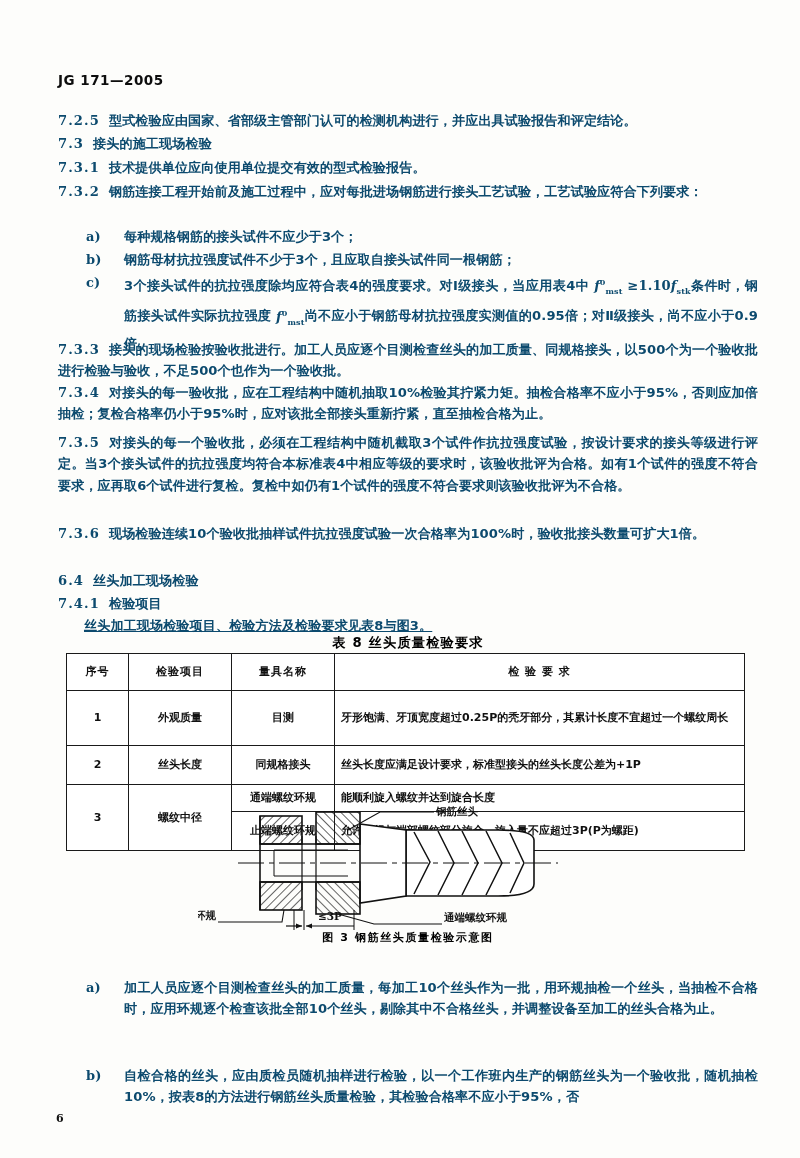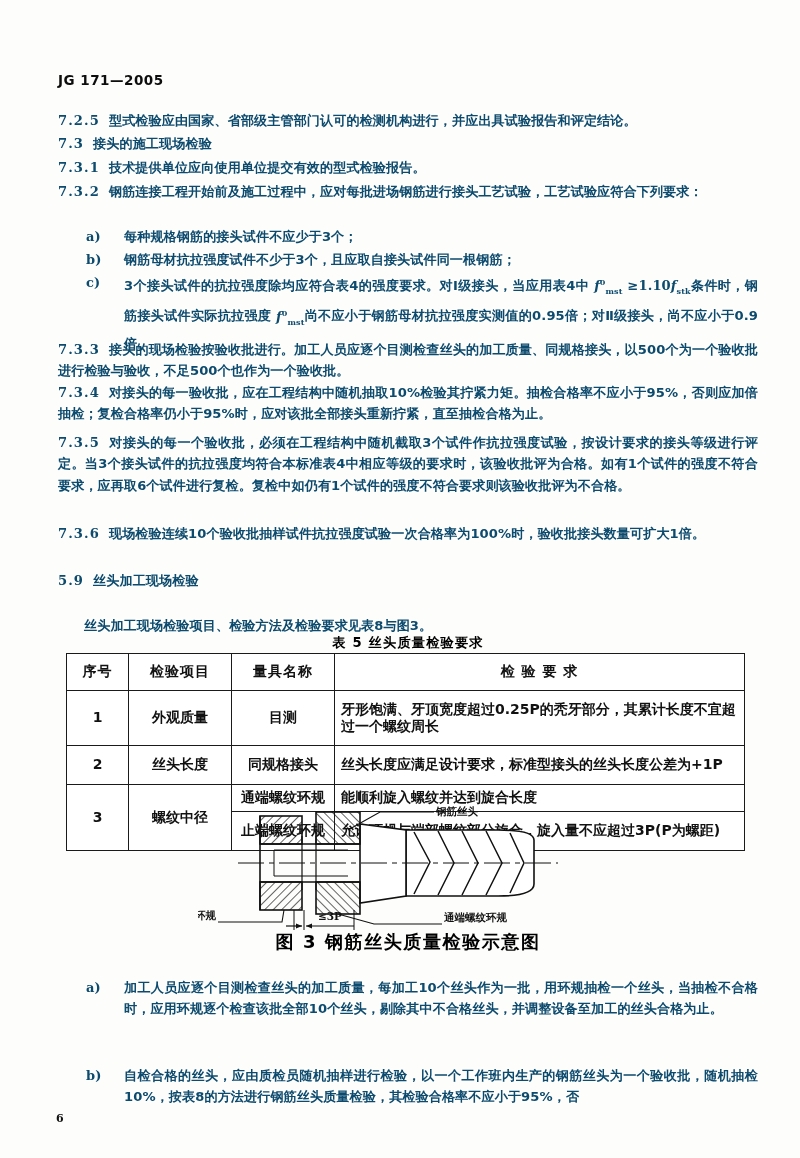--- a/index.html
+++ b/index.html
@@ -60,20 +60,21 @@
     font-family: "DejaVu Serif", "Liberation Serif", serif;
     font-weight: bold;
     letter-spacing: 1.1px;
     margin-right: 9px;
   }
   .heading {
     font-weight: bold;
   }
   .indent-first {
     text-indent: 26px;
+    text-decoration: underline;
   }
 
   
   .list-item {
     position: absolute;
     display: flex;
     width: 672px;
     left: 28px;
   }
   .list-marker {
@@ -108,21 +109,21 @@
   table.spec {
     position: absolute;
     border-collapse: collapse;
     width: 678px;
     left: 8px;
     table-layout: fixed;
     background: #fff;
   }
   table.spec td {
     border: 1px solid #1a1a1a;
-    font-size: 14px;
+    font-size: 11px;
     line-height: 17.5px;
     font-weight: 600;
     color: #111;
     padding: 4px 6px;
     vertical-align: middle;
   }
   td.th {
     text-align: center;
     height: 28px;
     letter-spacing: 1px;
@@ -139,21 +140,21 @@
   .figure-wrap {
     position: absolute;
     left: 0;
     width: 700px;
     text-align: center;
   }
   .fig-caption {
     position: absolute;
     width: 700px;
     text-align: center;
-    font-size: 18px;
+    font-size: 11px;
     font-weight: bold;
     letter-spacing: 1.6px;
   }
 
   
   .page-number {
     position: absolute;
     left: 56px;
     top: 1112px;
     font-family: "DejaVu Serif", "Liberation Serif", serif;
@@ -213,27 +214,30 @@
 
     <div class="clause body-text" style="top:432px;">
       <span class="clause-no">7.3.5</span><span>对接头的每一个验收批，必须在工程结构中随机截取3个试件作抗拉强度试验，按设计要求的接头等级进行评定。当3个接头试件的抗拉强度均符合本标准表4中相应等级的要求时，该验收批评为合格。如有1个试件的强度不符合要求，应再取6个试件进行复检。复检中如仍有1个试件的强度不符合要求则该验收批评为不合格。</span>
     </div>
 
     <div class="clause body-text" style="top:523px;">
       <span class="clause-no">7.3.6</span><span>现场检验连续10个验收批抽样试件抗拉强度试验一次合格率为100%时，验收批接头数量可扩大1倍。</span>
     </div>
 
     <div class="clause body-text heading" style="top:570px;">
-      <span class="clause-no">5.9</span><span>丝头加工现场检验</span>
-    </div>
-
+      <span class="clause-no">6.4</span><span>丝头加工现场检验</span>
+    </div>
+
+    <div class="clause body-text heading" style="top:593px;">
+      <span class="clause-no">7.4.1</span><span>检验项目</span>
+    </div>
 
     <div class="clause body-text indent-first" style="top:615px;">丝头加工现场检验项目、检验方法及检验要求见表8与图3。</div>
 
-    <div class="table-title" style="top:634px;">表 5   丝头质量检验要求</div>
+    <div class="table-title" style="top:634px;">表 8   丝头质量检验要求</div>
 
     <table class="spec" style="top:653px;">
       <colgroup>
         <col style="width:62px">
         <col style="width:103px">
         <col style="width:103px">
         <col style="width:410px">
       </colgroup>
       <tbody>
         <tr>

